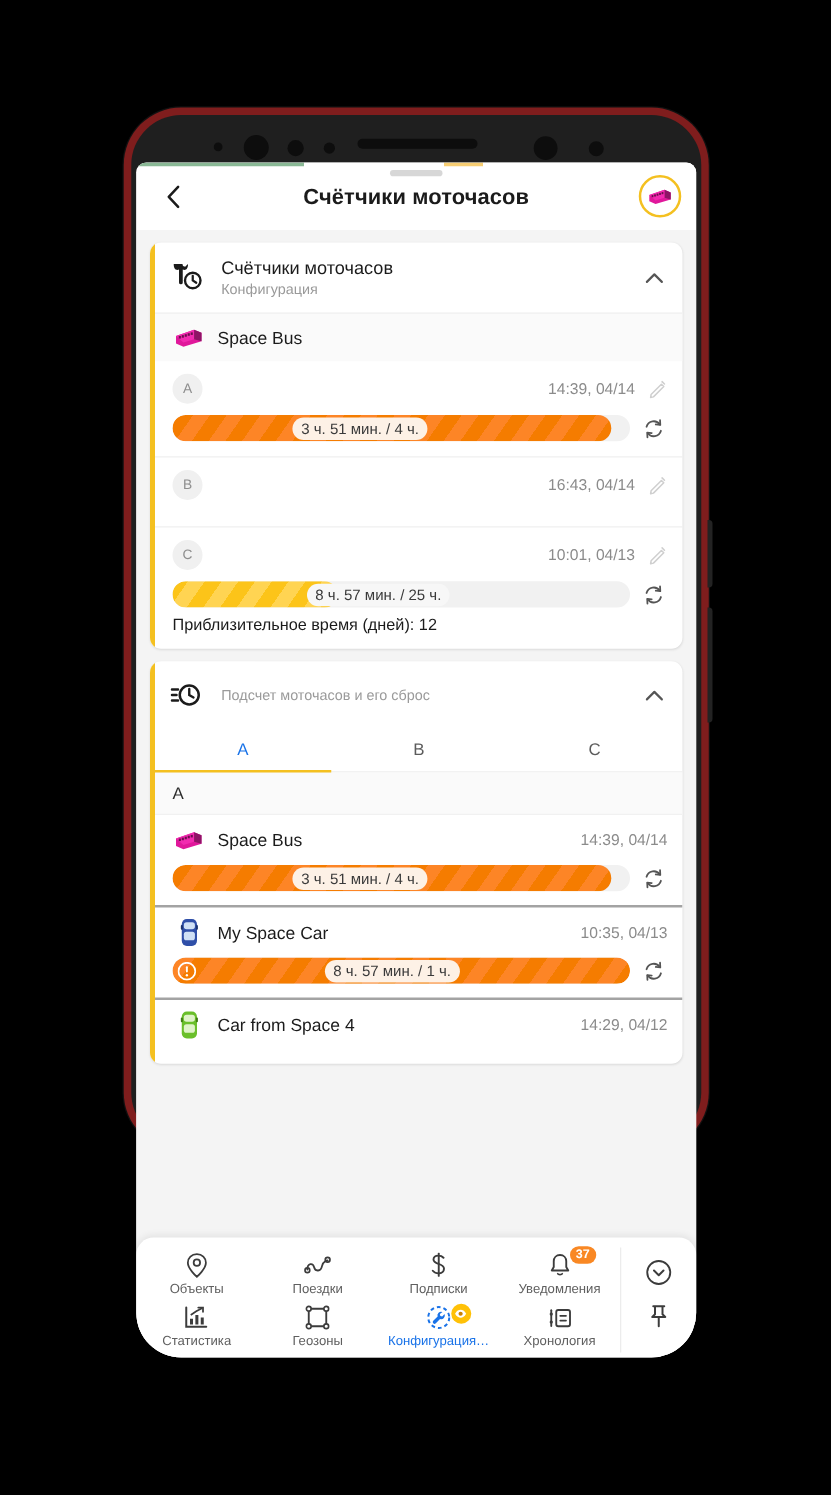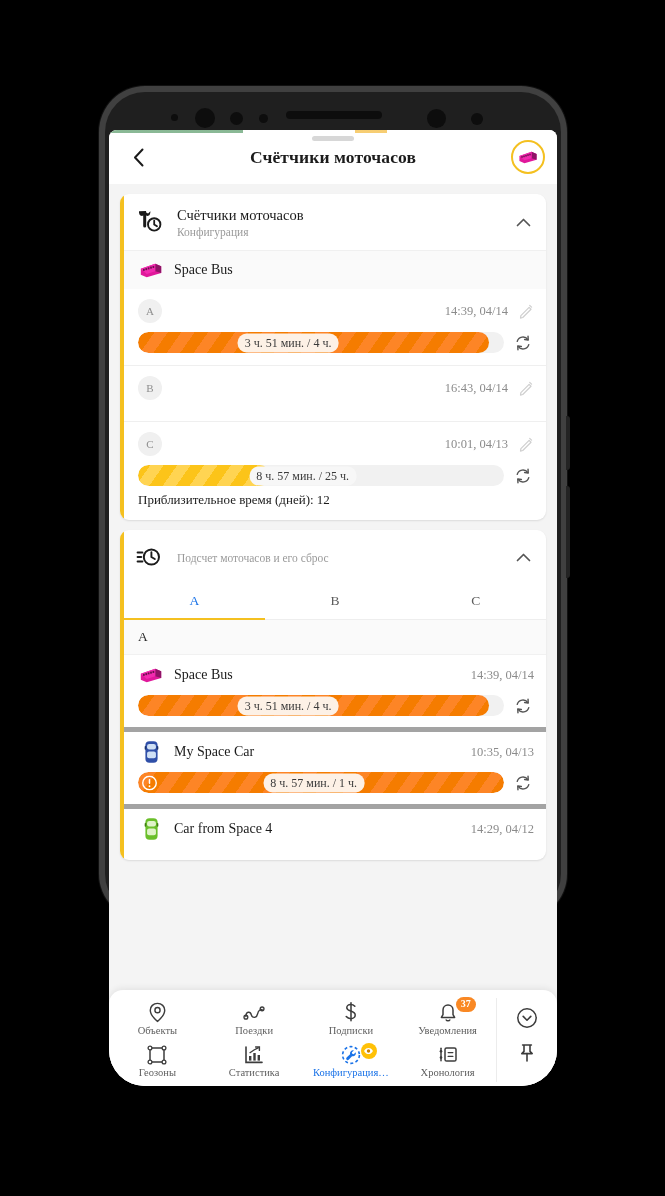--- a/index.html
+++ b/index.html
@@ -8,24 +8,23 @@
     background: #000;
     font-family: "Liberation Sans", sans-serif;
     overflow: hidden;
   }
 
   
   .phone-frame {
     position: absolute;
     left: 99px; top: 86px;
     width: 468px; height: 834px;
-    background: #404040;
+    background: #7f1d1d;
     border-radius: 46px;
     box-shadow: 0 0 0 1px #111;
-    font-family: Liberation Serif, serif;
   }
   .phone-frame::before {
     content: "";
     position: absolute;
     left: 6px; top: 6px; right: 6px; bottom: 6px;
     border-radius: 40px;
     background: #1f1f1f;
   }
   .side-btn {
     position: absolute; right: -3px;
@@ -198,21 +197,21 @@
     border-bottom: 2px solid transparent;
     margin-bottom: -1px;
   }
   .tab.active { color: #1a73e8; border-bottom-color: #f4c020; }
   .group-label {
     padding: 9px 12px 9px 18px;
     font-size: 13.5px; color: #2b2b2b;
     background: #fafafa;
     border-bottom: 1px solid #f1f1f1;
   }
-  .sum-item { border-top: 5px solid #a3a3a3; padding: 9px 12px 11px 18px; }
+  .sum-item { border-top: 2px solid #a3a3a3; padding: 9px 12px 11px 18px; }
   .sum-item.first { border-top: none; }
   .sum-top { display: flex; align-items: center; gap: 10px; margin-bottom: 9px; }
   .sum-top .veh { width: 26px; height: 22px; flex: 0 0 auto; display:flex;align-items:center;justify-content:center;}
   .sum-name { font-size: 14px; color: #1b1b1b; }
   .sum-time { margin-left: auto; font-size: 12.5px; color: #8b8b8b; }
 
   
   .bottom-nav {
     position: absolute; left: 0; right: 0; bottom: 0;
     height: 96px; background: #fff;
@@ -566,44 +565,44 @@
               <path d="M7.2 17 C7.6 18 10.4 18 10.8 17" fill="none" stroke="#3c3c3c" stroke-width="1.4" stroke-linecap="round"></path>
             </svg>
             <div class="count-badge">37</div>
           </div>
           <div class="nav-label">Уведомления</div>
         </div>
 
         <div class="nav-item">
           <div class="nav-ico">
             <svg width="20" height="20" viewBox="0 0 20 20">
-              <path d="M3 3 L17 3 L17 17 L3 17 Z" fill="none" stroke="#3c3c3c" stroke-width="1.5"></path>
-              <circle cx="3" cy="3" r="1.9" fill="#fff" stroke="#3c3c3c" stroke-width="1.3"></circle>
-              <circle cx="17" cy="3" r="1.9" fill="#fff" stroke="#3c3c3c" stroke-width="1.3"></circle>
-              <circle cx="3" cy="17" r="1.9" fill="#fff" stroke="#3c3c3c" stroke-width="1.3"></circle>
-              <circle cx="17" cy="17" r="1.9" fill="#fff" stroke="#3c3c3c" stroke-width="1.3"></circle>
-            </svg>
-          </div>
-          <div class="nav-label">Геозоны</div>
-        </div>
-
-        <div class="nav-item">
-          <div class="nav-ico">
-            <svg width="20" height="20" viewBox="0 0 20 20">
               <path d="M2 2 L2 17.4 L18 17.4" fill="none" stroke="#3c3c3c" stroke-width="1.6" stroke-linecap="round"></path>
               <rect x="5" y="11" width="2.4" height="4.6" fill="#3c3c3c"></rect>
               <rect x="9.3" y="8" width="2.4" height="7.6" fill="#3c3c3c"></rect>
               <rect x="13.6" y="10" width="2.4" height="5.6" fill="#3c3c3c"></rect>
               <path d="M5.6 8 L10 5 L14.6 2.6" fill="none" stroke="#3c3c3c" stroke-width="1.4"></path>
               <path d="M11.6 2 L15.4 2 L15.4 5.4" fill="none" stroke="#3c3c3c" stroke-width="1.4" stroke-linecap="round"></path>
             </svg>
           </div>
           <div class="nav-label">Статистика</div>
         </div>
 
+        <div class="nav-item">
+          <div class="nav-ico">
+            <svg width="20" height="20" viewBox="0 0 20 20">
+              <path d="M3 3 L17 3 L17 17 L3 17 Z" fill="none" stroke="#3c3c3c" stroke-width="1.5"></path>
+              <circle cx="3" cy="3" r="1.9" fill="#fff" stroke="#3c3c3c" stroke-width="1.3"></circle>
+              <circle cx="17" cy="3" r="1.9" fill="#fff" stroke="#3c3c3c" stroke-width="1.3"></circle>
+              <circle cx="3" cy="17" r="1.9" fill="#fff" stroke="#3c3c3c" stroke-width="1.3"></circle>
+              <circle cx="17" cy="17" r="1.9" fill="#fff" stroke="#3c3c3c" stroke-width="1.3"></circle>
+            </svg>
+          </div>
+          <div class="nav-label">Геозоны</div>
+        </div>
+
         <div class="nav-item active">
           <div class="nav-ico">
             <svg width="20" height="20" viewBox="0 0 20 20">
               <circle cx="10" cy="10" r="8.4" fill="none" stroke="#1a73e8" stroke-width="1.6" stroke-dasharray="3 2.4"></circle>
               <path d="M13 5.6 a2.9 2.9 0 0 0 -3.9 3.6 L5.6 12.6 a1.45 1.45 0 0 0 2.05 2.05 l3.4 -3.5 a2.9 2.9 0 0 0 3.6 -3.9 l-1.9 1.9 l-1.5 -0.4 l-0.4 -1.5 Z" fill="#1a73e8"></path>
             </svg>
             <div class="eye-badge">
               <svg width="11" height="8" viewBox="0 0 12 9">
                 <path d="M1 4.5 C2.6 1.7 4.2 1 6 1 C7.8 1 9.4 1.7 11 4.5 C9.4 7.3 7.8 8 6 8 C4.2 8 2.6 7.3 1 4.5 Z" fill="#fff"></path>
                 <circle cx="6" cy="4.5" r="1.9" fill="#c98200"></circle>

